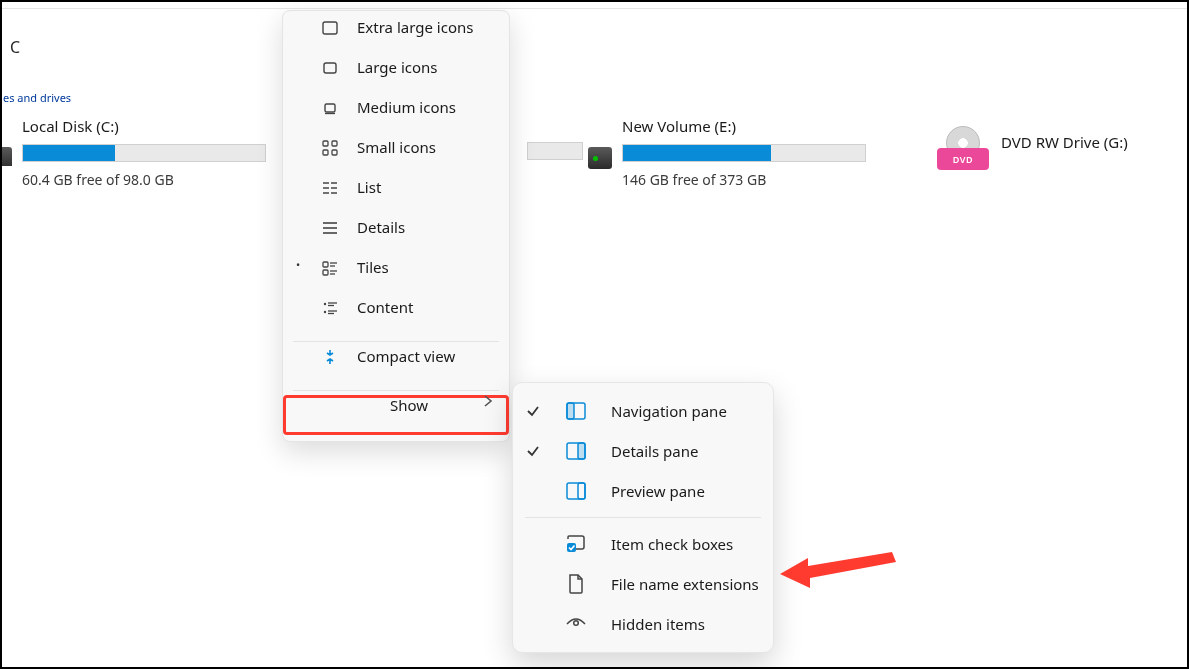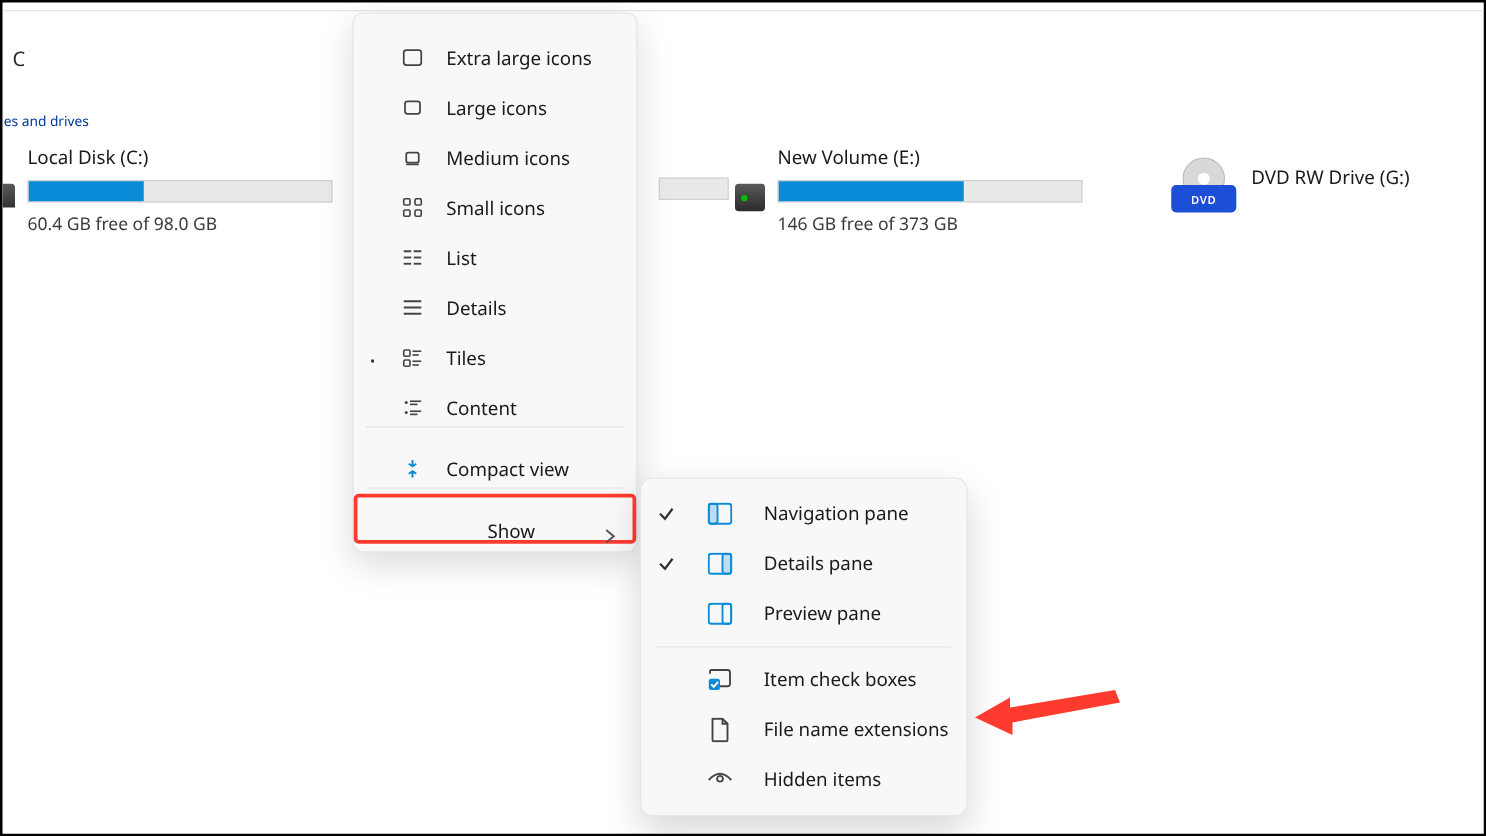--- a/index.html
+++ b/index.html
@@ -75,21 +75,21 @@
   .dvd-disc {
     width: 34px; height: 34px;
     border-radius: 50%;
     background: radial-gradient(circle, #fff 0 20%, #d8d8d8 22% 100%);
     border: 1px solid #bbb;
     margin-bottom: -12px;
     z-index: 0;
   }
   .dvd-tray {
     width: 52px; height: 22px;
-    background: #1d4ed8;
+    background: #ec4899;
     border-radius: 4px;
     z-index: 1;
     display: flex; align-items: center; justify-content: center;
   }
   .dvd-tag {
     color: #fff; font-size: 9px; font-weight: 600; letter-spacing: 0.5px;
   }
 
   .hdd-icon {
     width: 48px; height: 22px;
@@ -112,21 +112,21 @@
     width: 228px;
     background: #f8f8f8;
     border: 1px solid #e4e4e4;
     border-radius: 8px;
     box-shadow: 0 10px 28px rgba(0,0,0,0.14);
     padding: 6px 0;
     z-index: 10;
   }
   .menu-item {
     display: flex;
-    align-items: flex-end;
+    align-items: flex-start;
     height: 40px;
     padding: 0 14px 0 10px;
     gap: 16px;
     font-size: 15px;
     color: #1a1a1a;
     position: relative;
   }
   .menu-item .bullet {
     width: 10px; display: flex; justify-content: center;
     color: #333;

